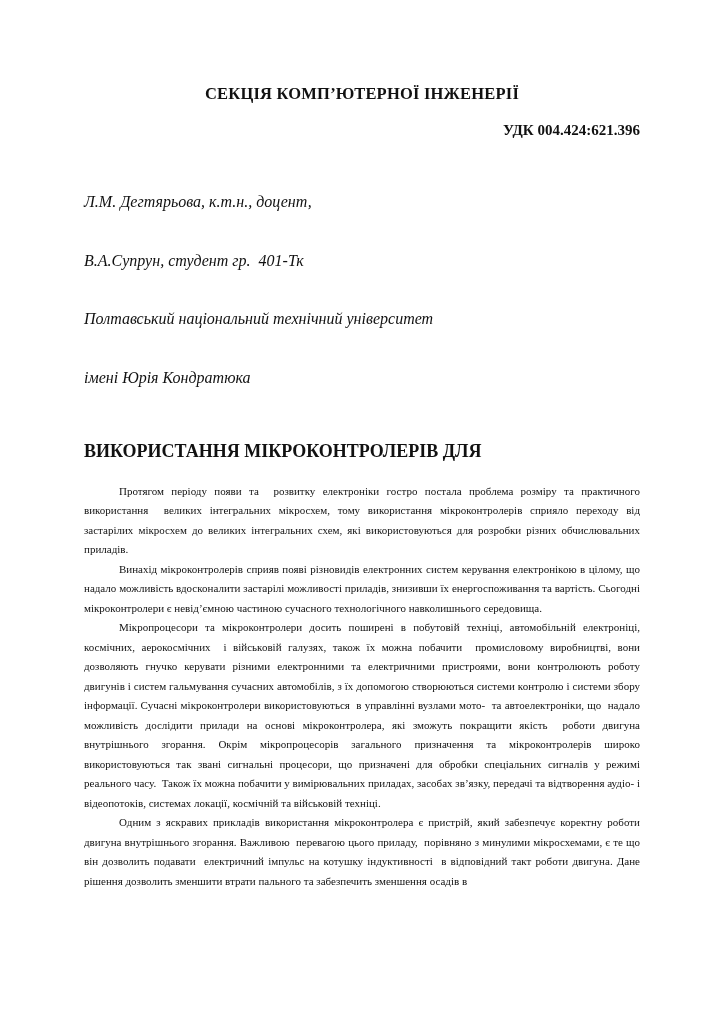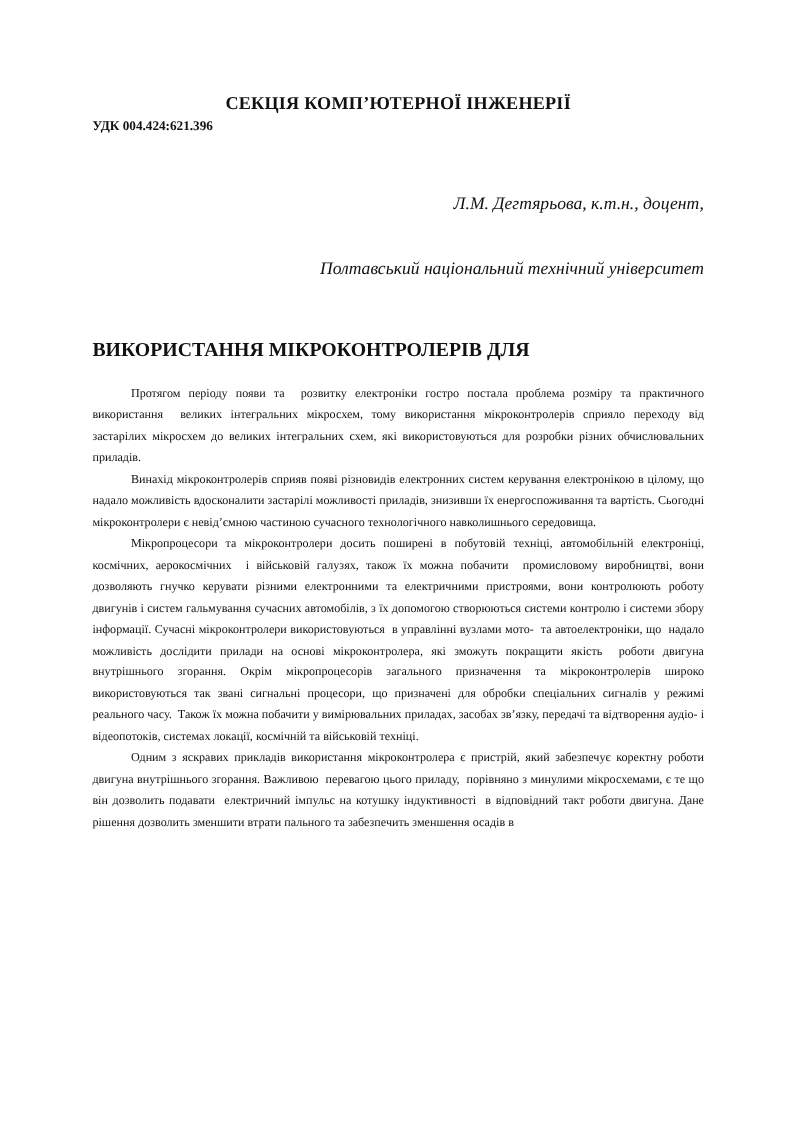--- a/index.html
+++ b/index.html
@@ -20,29 +20,29 @@
     padding: 84px 84px 0 84px;
   }
   .section-header {
     text-align: center;
     font-weight: bold;
     font-size: 16.5px;
     line-height: 20px;
     letter-spacing: 0.2px;
   }
   .udc {
-    margin-top: 0;
+    margin-top: 16px;
     font-weight: bold;
-    font-size: 12px;
+    font-size: 15px;
     line-height: 20px;
-    text-align: left;
+    text-align: right;
   }
   .authors {
     margin-top: 13px;
-    text-align: right;
+    text-align: left;
     font-style: italic;
     font-size: 16px;
     line-height: 19.5px;
     white-space: pre-wrap;
   }
   .title {
     margin: 15px 0 0 0;
     text-align: left;
     font-weight: bold;
     font-size: 18px;
@@ -64,21 +64,23 @@
 <body>
 
 <div class="page">
 
   <div class="section-header">СЕКЦІЯ КОМП’ЮТЕРНОЇ ІНЖЕНЕРІЇ</div>
 
   <div class="udc">УДК 004.424:621.396</div>
 
   <div class="authors">
     <div>Л.М. Дегтярьова, к.т.н., доцент,</div>
+    <div>В.А.Супрун, студент гр.  401-Тк</div>
     <div>Полтавський національний технічний університет</div>
+    <div>імені Юрія Кондратюка</div>
   </div>
 
   <h1 class="title">
     <div>ВИКОРИСТАННЯ МІКРОКОНТРОЛЕРІВ ДЛЯ</div>
   </h1>
 
   <div class="body-text">
     <p>Протягом періоду появи та  розвитку електроніки гостро постала проблема розміру та практичного використання  великих інтегральних мікросхем, тому використання мікроконтролерів сприяло переходу від застарілих мікросхем до великих інтегральних схем, які використовуються для розробки різних обчислювальних приладів.</p>
     <p>Винахід мікроконтролерів сприяв появі різновидів електронних систем керування електронікою в цілому, що надало можливість вдосконалити застарілі можливості приладів, знизивши їх енергоспоживання та вартість. Сьогодні мікроконтролери є невід’ємною частиною сучасного технологічного навколишнього середовища.</p>
     <p>Мікропроцесори та мікроконтролери досить поширені в побутовій техніці, автомобільній електроніці, космічних, аерокосмічних  і військовій галузях, також їх можна побачити  промисловому виробництві, вони дозволяють гнучко керувати різними електронними та електричними пристроями, вони контролюють роботу двигунів і систем гальмування сучасних автомобілів, з їх допомогою створюються системи контролю і системи збору інформації. Сучасні мікроконтролери використовуються  в управлінні вузлами мото-  та автоелектроніки, що  надало можливість дослідити прилади на основі мікроконтролера, які зможуть покращити якість  роботи двигуна внутрішнього згорання. Окрім мікропроцесорів загального призначення та мікроконтролерів широко використовуються так звані сигнальні процесори, що призначені для обробки спеціальних сигналів у режимі реального часу.  Також їх можна побачити у вимірювальних приладах, засобах зв’язку, передачі та відтворення аудіо- і відеопотоків, системах локації, космічній та військовій техніці.</p>

